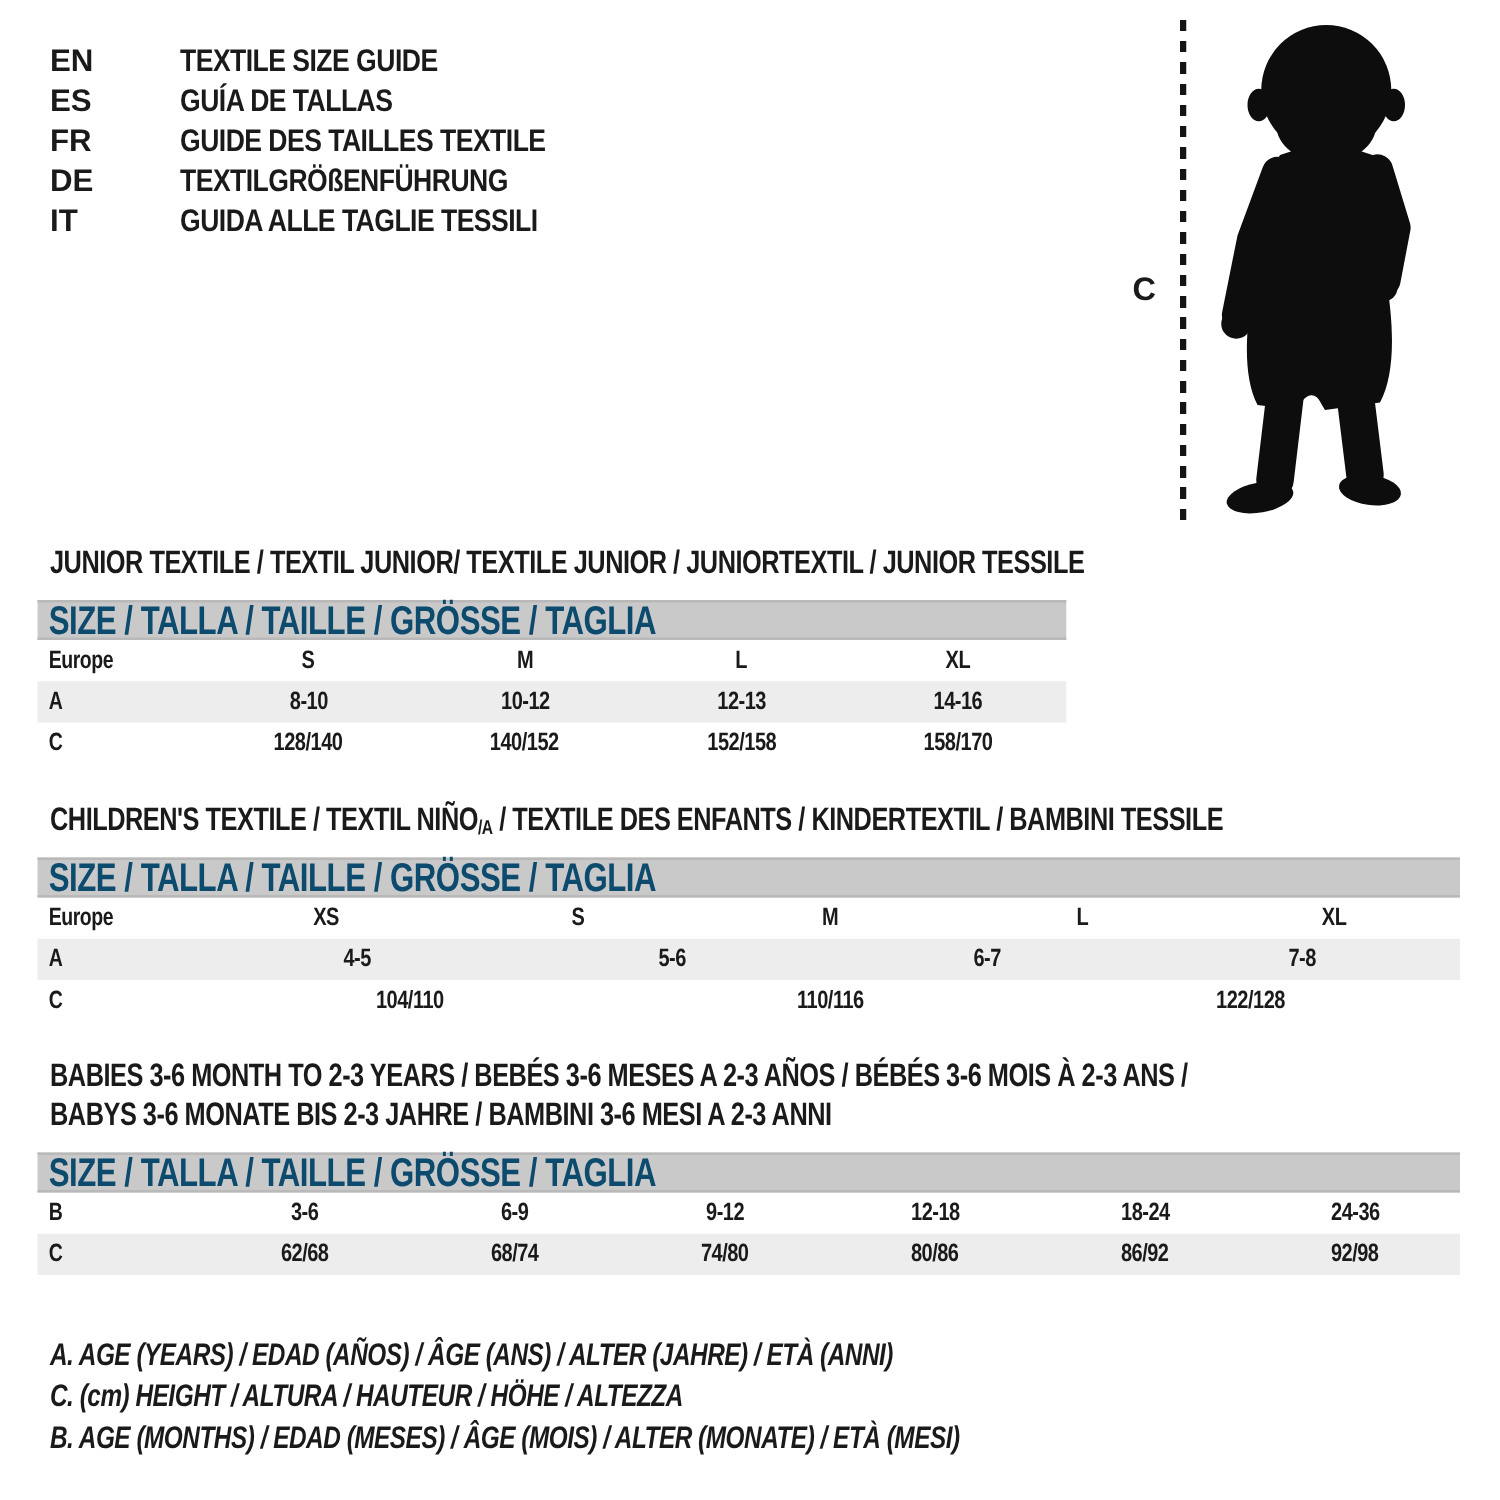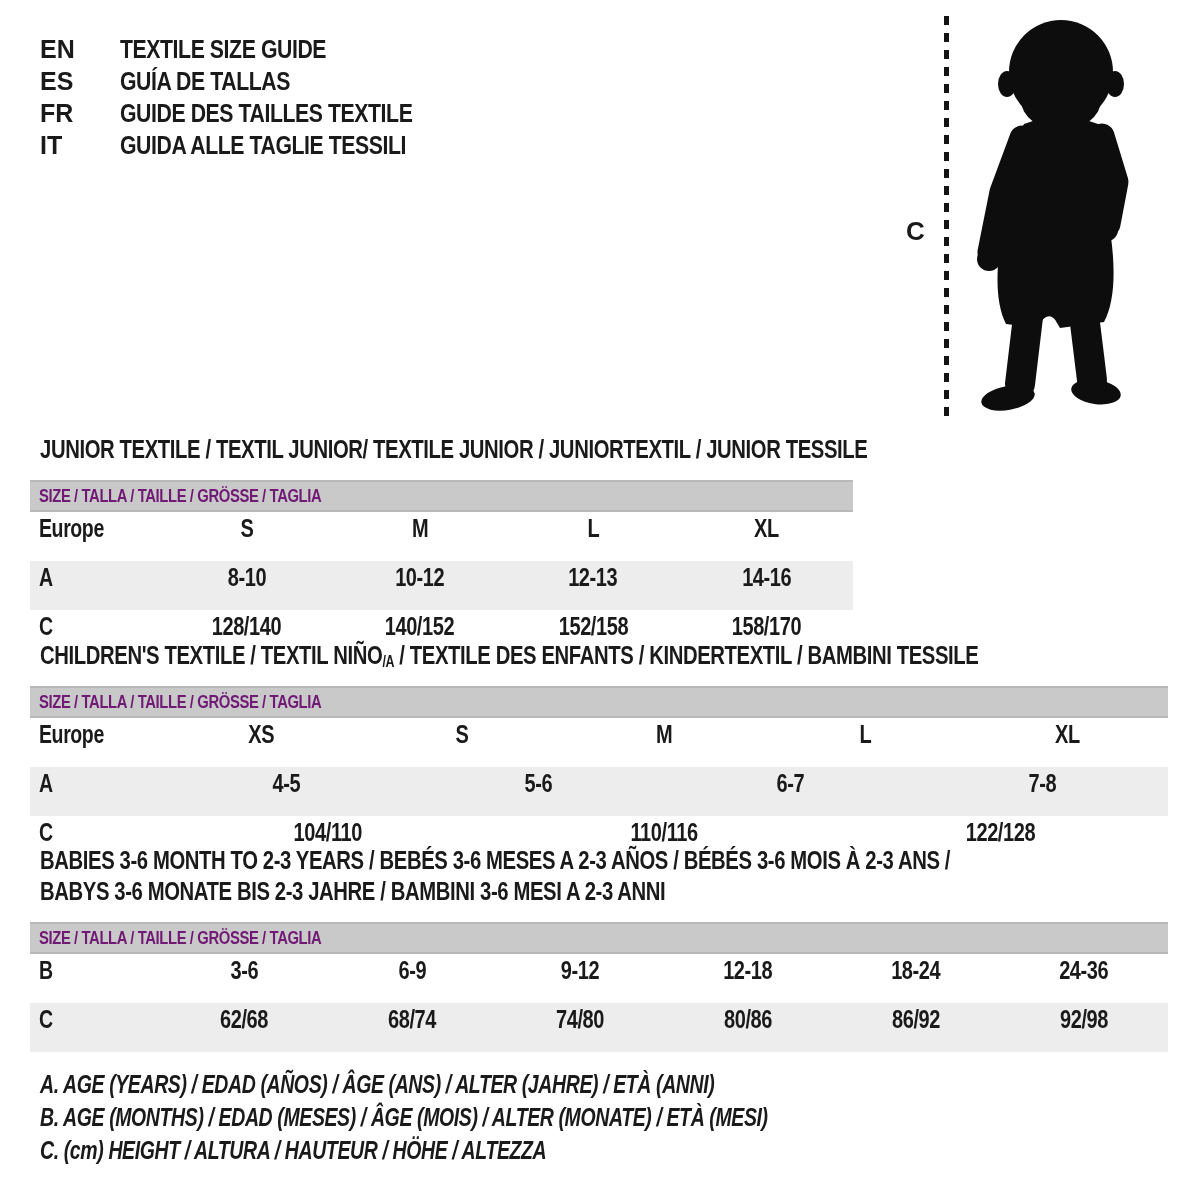--- a/index.html
+++ b/index.html
@@ -7,39 +7,39 @@
     width:1200px;height:1200px;position:relative;overflow:hidden;
     background:#ffffff;color:#1a1a1a;
     font-family:"Liberation Sans",sans-serif;font-weight:bold;
   }
   
   .cx{display:inline-block;white-space:nowrap;transform:scaleX(0.78);transform-origin:0 50%;letter-spacing:-0.5px;}
   .cxm{display:inline-block;white-space:nowrap;transform:scaleX(0.8);transform-origin:50% 50%;letter-spacing:-0.5px;}
 
   
   .langs{position:absolute;left:40px;top:33px;}
-  .lang-row{display:flex;line-height:32px;font-size:25px;}
+  .lang-row{display:flex;line-height:32px;font-size:25px;gap:24px;}
   .lang-code{width:80px;}
   
   .measure-line{position:absolute;left:944px;top:16px;width:5px;height:400px;
     background:repeating-linear-gradient(to bottom,#141414 0 9px,transparent 9px 17px);}
   .measure-label{position:absolute;left:906px;top:216px;font-size:26px;}
   .baby-svg{position:absolute;left:958px;top:12px;width:190px;height:410px;}
 
   
   .heading{position:absolute;left:40px;font-size:26px;line-height:30px;}
   .heading .sub{font-size:16px;vertical-align:-3px;}
   .heading2{line-height:31px;}
 
   
   .tbl{position:absolute;left:30px;}
   .size-bar{height:32px;line-height:28px;box-sizing:border-box;
     background:#c9c9c9;border-top:2px solid #b9b9b9;border-bottom:2px solid #b9b9b9;
-    padding-left:9px;font-size:19px;color:#701a75;}
-  .trow{display:flex;height:49px;line-height:33px;font-size:25px;}
+    padding-left:9px;font-size:32px;color:#0c4a6e;}
+  .trow{display:flex;height:33px;line-height:33px;font-size:20px;}
   .trow.alt{background:#ededed;}
   .lbl{width:130px;box-sizing:border-box;padding-left:9px;}
   .cell{flex:1;text-align:center;}
 
   
   .legend{position:absolute;left:40px;top:1068px;font-size:25px;line-height:33px;font-style:italic;}
 </style>
 </head>
 <body>
 
@@ -48,20 +48,24 @@
     <span class="lang-code">EN</span>
     <span class="cx" style="transform:scaleX(0.85)">TEXTILE SIZE GUIDE</span>
   </div>
   <div class="lang-row">
     <span class="lang-code">ES</span>
     <span class="cx" style="transform:scaleX(0.85)">GUÍA DE TALLAS</span>
   </div>
   <div class="lang-row">
     <span class="lang-code">FR</span>
     <span class="cx" style="transform:scaleX(0.85)">GUIDE DES TAILLES TEXTILE</span>
+  </div>
+  <div class="lang-row">
+    <span class="lang-code">DE</span>
+    <span class="cx" style="transform:scaleX(0.85)">TEXTILGRÖßENFÜHRUNG</span>
   </div>
   <div class="lang-row">
     <span class="lang-code">IT</span>
     <span class="cx" style="transform:scaleX(0.85)">GUIDA ALLE TAGLIE TESSILI</span>
   </div>
 </div>
 
 <div class="measure-line"></div>
 <div class="measure-label">C</div>
 <svg class="baby-svg" viewBox="0 0 190 410" aria-hidden="true">
@@ -171,15 +175,15 @@
     <span class="cell"><span class="cxm">68/74</span></span>
     <span class="cell"><span class="cxm">74/80</span></span>
     <span class="cell"><span class="cxm">80/86</span></span>
     <span class="cell"><span class="cxm">86/92</span></span>
     <span class="cell"><span class="cxm">92/98</span></span>
   </div>
 </div>
 
 <div class="legend">
   <div><span class="cx">A. AGE (YEARS) / EDAD (AÑOS) / ÂGE (ANS) / ALTER (JAHRE) / ETÀ (ANNI)</span></div>
+  <div><span class="cx">C. (cm) HEIGHT / ALTURA / HAUTEUR / HÖHE / ALTEZZA</span></div>
   <div><span class="cx">B. AGE (MONTHS) / EDAD (MESES) / ÂGE (MOIS) / ALTER (MONATE) / ETÀ (MESI)</span></div>
-  <div><span class="cx">C. (cm) HEIGHT / ALTURA / HAUTEUR / HÖHE / ALTEZZA</span></div>
 </div>
 
 </body></html>

